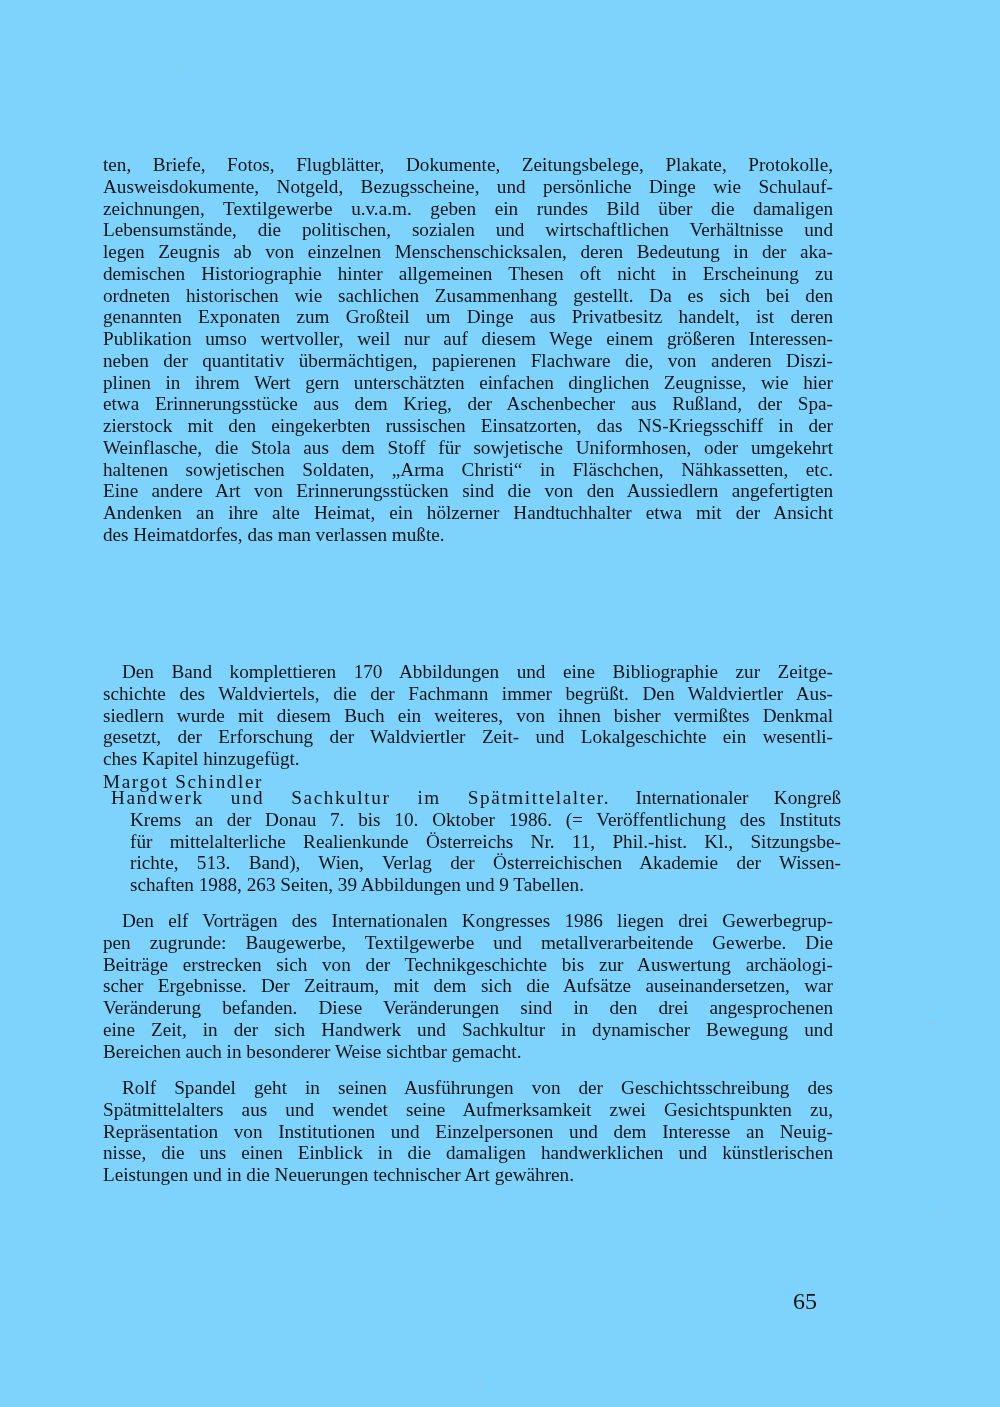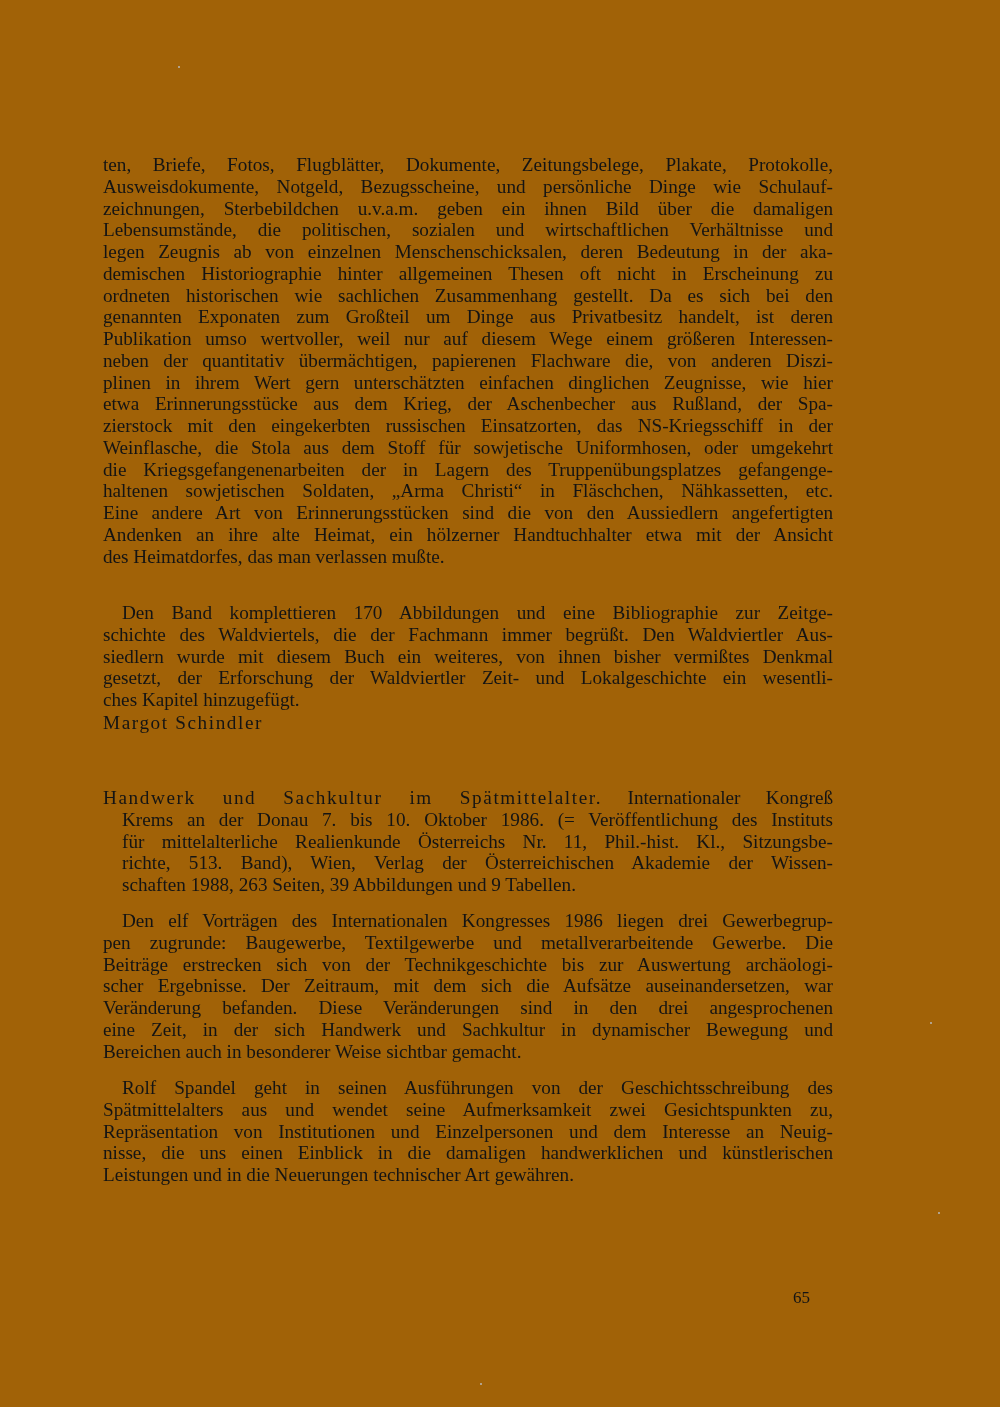--- a/index.html
+++ b/index.html
@@ -1,76 +1,75 @@
 <!DOCTYPE html>
 <html><head>
 <meta charset="utf-8">
 <style>
   html, body { margin: 0; padding: 0; background: #ffffff; }
   body { width: 1000px; height: 1407px; position: relative; overflow: hidden; }
-  .page { position: absolute; left: 0; top: 0; width: 1000px; height: 1407px; background: #a16207; }
+  .page { position: absolute; left: 0; top: 0; width: 1000px; height: 1407px; background: #7dd3fc; }
   .col {
     position: absolute; left: 103px; width: 730px;
     font-family: "Liberation Serif", "DejaVu Serif", serif;
     font-size: 19.2px; color: #141414;
   }
   .line {
     display: block; height: 21.75px; line-height: 21.75px;
     text-align: justify; text-align-last: justify; white-space: nowrap;
     word-spacing: 0;
   }
   .line.last { text-align-last: left; }
   .indent { padding-left: 19px; }
   .hang { padding-left: 19px; }
   .sig { padding-right: 6px; letter-spacing: 1.6px; height: 24px; line-height: 24px; }
   .spaced { letter-spacing: 1.6px; }
   .pagenum {
     position: absolute; left: 793px; top: 1288px;
     font-family: "Liberation Serif", "DejaVu Serif", serif;
-    font-size: 17px; color: #141414;
+    font-size: 24px; color: #141414;
   }
   .speck { position: absolute; width: 2px; height: 2px; background: #b8b8b8; border-radius: 1px; }
 </style>
 </head>
 <body>
 
 <div class="page">
 
   <div class="col" style="top:154px;">
     <span class="line">ten, Briefe, Fotos, Flugblätter, Dokumente, Zeitungsbelege, Plakate, Protokolle,</span>
     <span class="line">Ausweisdokumente, Notgeld, Bezugsscheine, und persönliche Dinge wie Schulauf-</span>
-    <span class="line">zeichnungen, Sterbebildchen u.v.a.m. geben ein ihnen Bild über die damaligen</span>
+    <span class="line">zeichnungen, Textilgewerbe u.v.a.m. geben ein rundes Bild über die damaligen</span>
     <span class="line">Lebensumstände, die politischen, sozialen und wirtschaftlichen Verhältnisse und</span>
     <span class="line">legen Zeugnis ab von einzelnen Menschenschicksalen, deren Bedeutung in der aka-</span>
     <span class="line">demischen Historiographie hinter allgemeinen Thesen oft nicht in Erscheinung zu</span>
     <span class="line">ordneten historischen wie sachlichen Zusammenhang gestellt. Da es sich bei den</span>
     <span class="line">genannten Exponaten zum Großteil um Dinge aus Privatbesitz handelt, ist deren</span>
     <span class="line">Publikation umso wertvoller, weil nur auf diesem Wege einem größeren Interessen-</span>
     <span class="line">neben der quantitativ übermächtigen, papierenen Flachware die, von anderen Diszi-</span>
     <span class="line">plinen in ihrem Wert gern unterschätzten einfachen dinglichen Zeugnisse, wie hier</span>
     <span class="line">etwa Erinnerungsstücke aus dem Krieg, der Aschenbecher aus Rußland, der Spa-</span>
     <span class="line">zierstock mit den eingekerbten russischen Einsatzorten, das NS-Kriegsschiff in der</span>
     <span class="line">Weinflasche, die Stola aus dem Stoff für sowjetische Uniformhosen, oder umgekehrt</span>
-    <span class="line">die Kriegsgefangenenarbeiten der in Lagern des Truppenübungsplatzes gefangenge-</span>
     <span class="line">haltenen sowjetischen Soldaten, „Arma Christi“ in Fläschchen, Nähkassetten, etc.</span>
     <span class="line">Eine andere Art von Erinnerungsstücken sind die von den Aussiedlern angefertigten</span>
     <span class="line">Andenken an ihre alte Heimat, ein hölzerner Handtuchhalter etwa mit der Ansicht</span>
     <span class="line last">des Heimatdorfes, das man verlassen mußte.</span>
   </div>
 
-  <div class="col" style="top:602px;">
+  <div class="col" style="top:661px;">
     <span class="line indent">Den Band komplettieren 170 Abbildungen und eine Bibliographie zur Zeitge-</span>
     <span class="line">schichte des Waldviertels, die der Fachmann immer begrüßt. Den Waldviertler Aus-</span>
     <span class="line">siedlern wurde mit diesem Buch ein weiteres, von ihnen bisher vermißtes Denkmal</span>
     <span class="line">gesetzt, der Erforschung der Waldviertler Zeit- und Lokalgeschichte ein wesentli-</span>
     <span class="line last">ches Kapitel hinzugefügt.</span>
     <div class="sig">Margot Schindler</div>
   </div>
 
-  <div class="col" style="top:787px;">
+  <div class="col" style="top:787px;margin-left:8px;">
     <span class="line"><span class="spaced">Handwerk und Sachkultur im Spätmittelalter.</span> <span>Internationaler Kongreß</span></span>
     <span class="line hang">Krems an der Donau 7. bis 10. Oktober 1986. (= Veröffentlichung des Instituts</span>
     <span class="line hang">für mittelalterliche Realienkunde Österreichs Nr. 11, Phil.-hist. Kl., Sitzungsbe-</span>
     <span class="line hang">richte, 513. Band), Wien, Verlag der Österreichischen Akademie der Wissen-</span>
     <span class="line hang last">schaften 1988, 263 Seiten, 39 Abbildungen und 9 Tabellen.</span>
   </div>
 
   <div class="col" style="top:910px;">
     <span class="line indent">Den elf Vorträgen des Internationalen Kongresses 1986 liegen drei Gewerbegrup-</span>
     <span class="line">pen zugrunde: Baugewerbe, Textilgewerbe und metallverarbeitende Gewerbe. Die</span>

